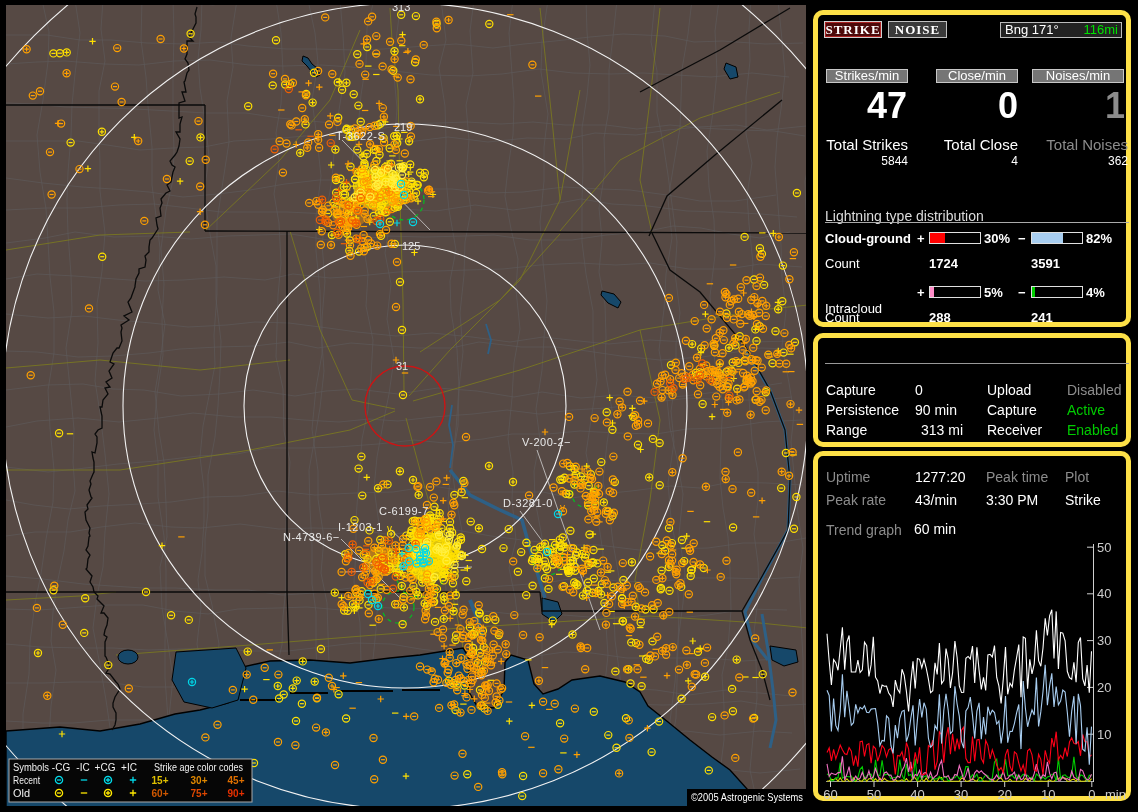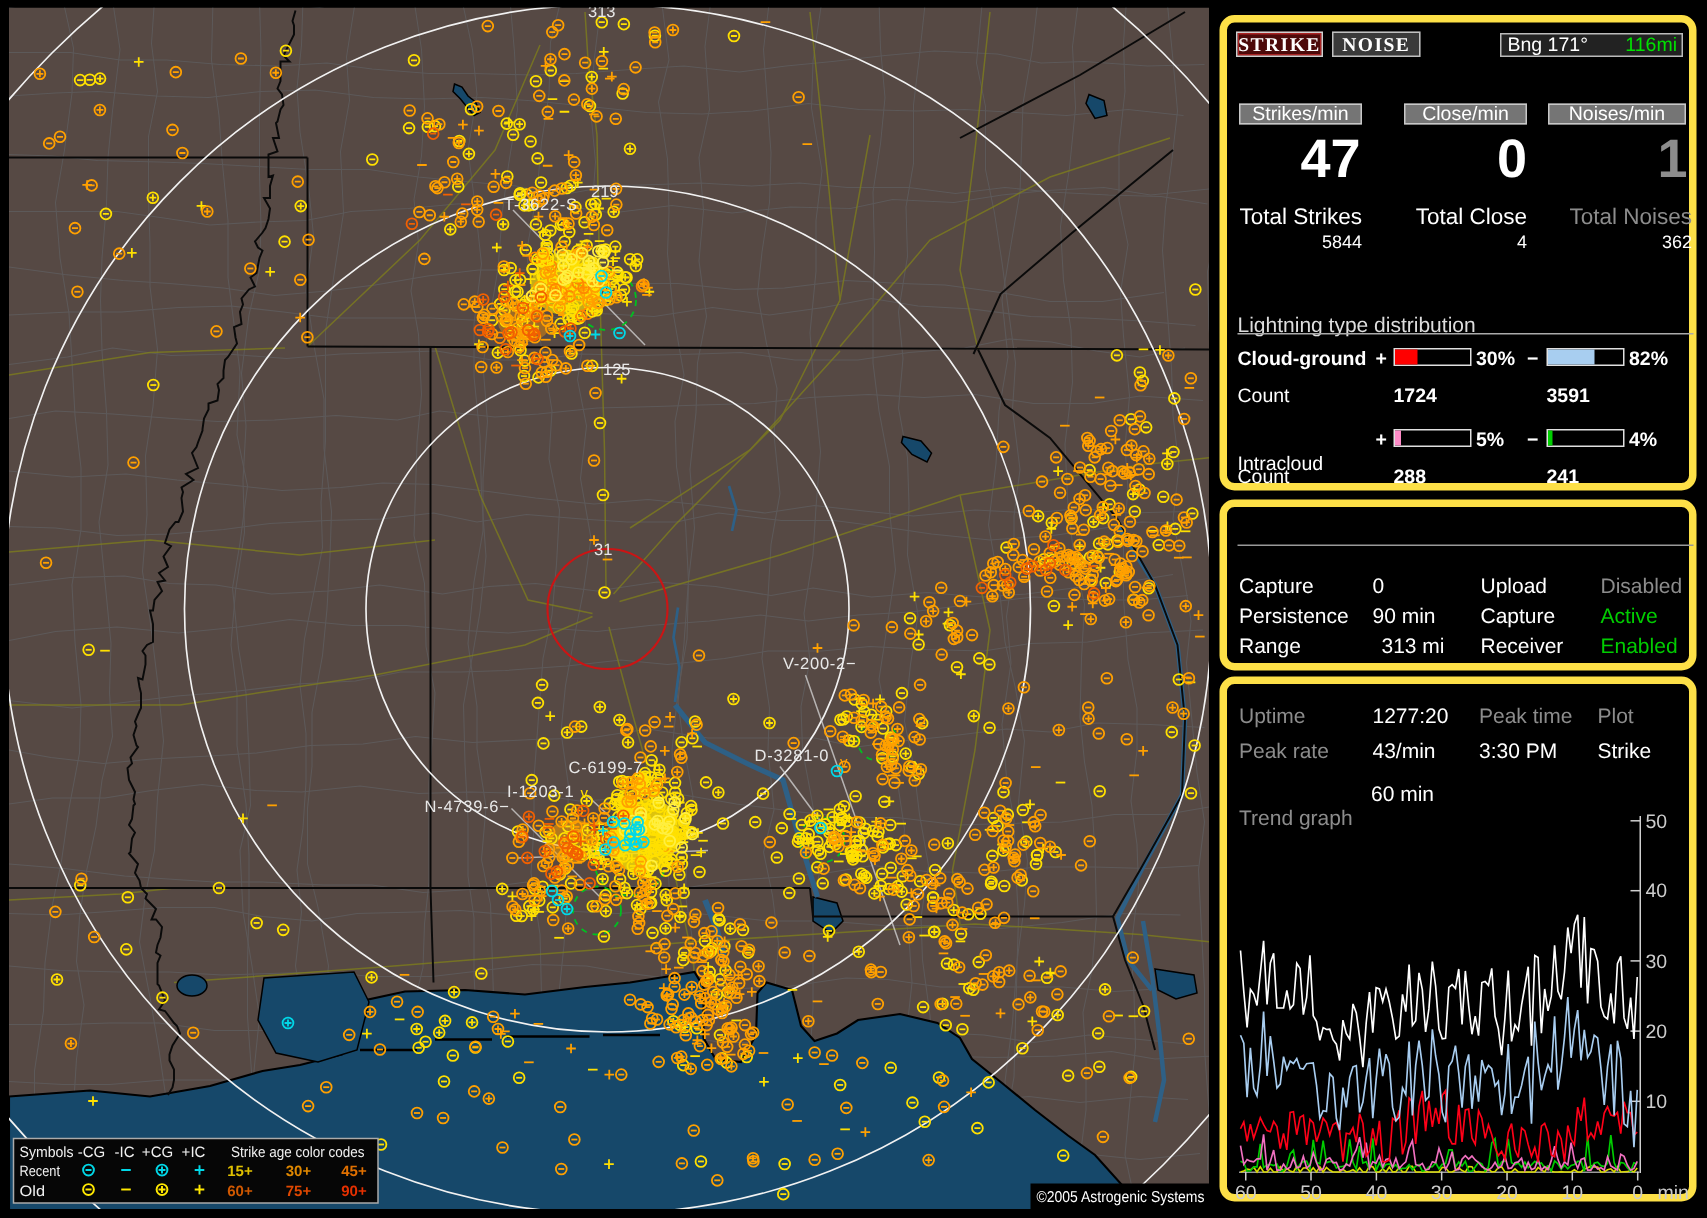--- a/index.html
+++ b/index.html
@@ -2214,21 +2214,21 @@
 </div>
 <div class="box" id="b3">
  <div class="abs r2 gray" style="left:8px;top:13px">Uptime</div>
     <div class="abs r2" style="left:97px;top:13px">1277:20</div>
  <div class="abs r2 gray" style="left:168px;top:13px">Peak time</div>
     <div class="abs r2 gray" style="left:247px;top:13px">Plot</div>
  <div class="abs r2 gray" style="left:8px;top:36px">Peak rate</div>
     <div class="abs r2" style="left:97px;top:36px">43/min</div>
  <div class="abs r2" style="left:168px;top:36px">3:30 PM</div>
     <div class="abs r2" style="left:247px;top:36px">Strike</div>
- <div class="abs r2 gray" style="left:8px;top:81px">Trend graph</div>
+ <div class="abs r2 gray" style="left:8px;top:66px">Trend graph</div>
     <div class="abs r2" style="left:96px;top:65px">60 min</div>
  <svg width="318" height="350" style="position:absolute;left:0;top:0">
       <line x1="275.5" y1="88" x2="275.5" y2="326" stroke="#cfcfcf" stroke-width="1"></line>
       <line x1="269" y1="91.2" x2="276" y2="91.2" stroke="#cfcfcf"></line>
       <text x="279" y="95.7" font-size="13" fill="#ccc" font-family="Liberation Sans,sans-serif">50</text>
       <line x1="269" y1="137.8" x2="276" y2="137.8" stroke="#cfcfcf"></line>
       <text x="279" y="142.3" font-size="13" fill="#ccc" font-family="Liberation Sans,sans-serif">40</text>
       <line x1="269" y1="184.6" x2="276" y2="184.6" stroke="#cfcfcf"></line>
       <text x="279" y="189.1" font-size="13" fill="#ccc" font-family="Liberation Sans,sans-serif">30</text>
       <line x1="269" y1="231.4" x2="276" y2="231.4" stroke="#cfcfcf"></line>

